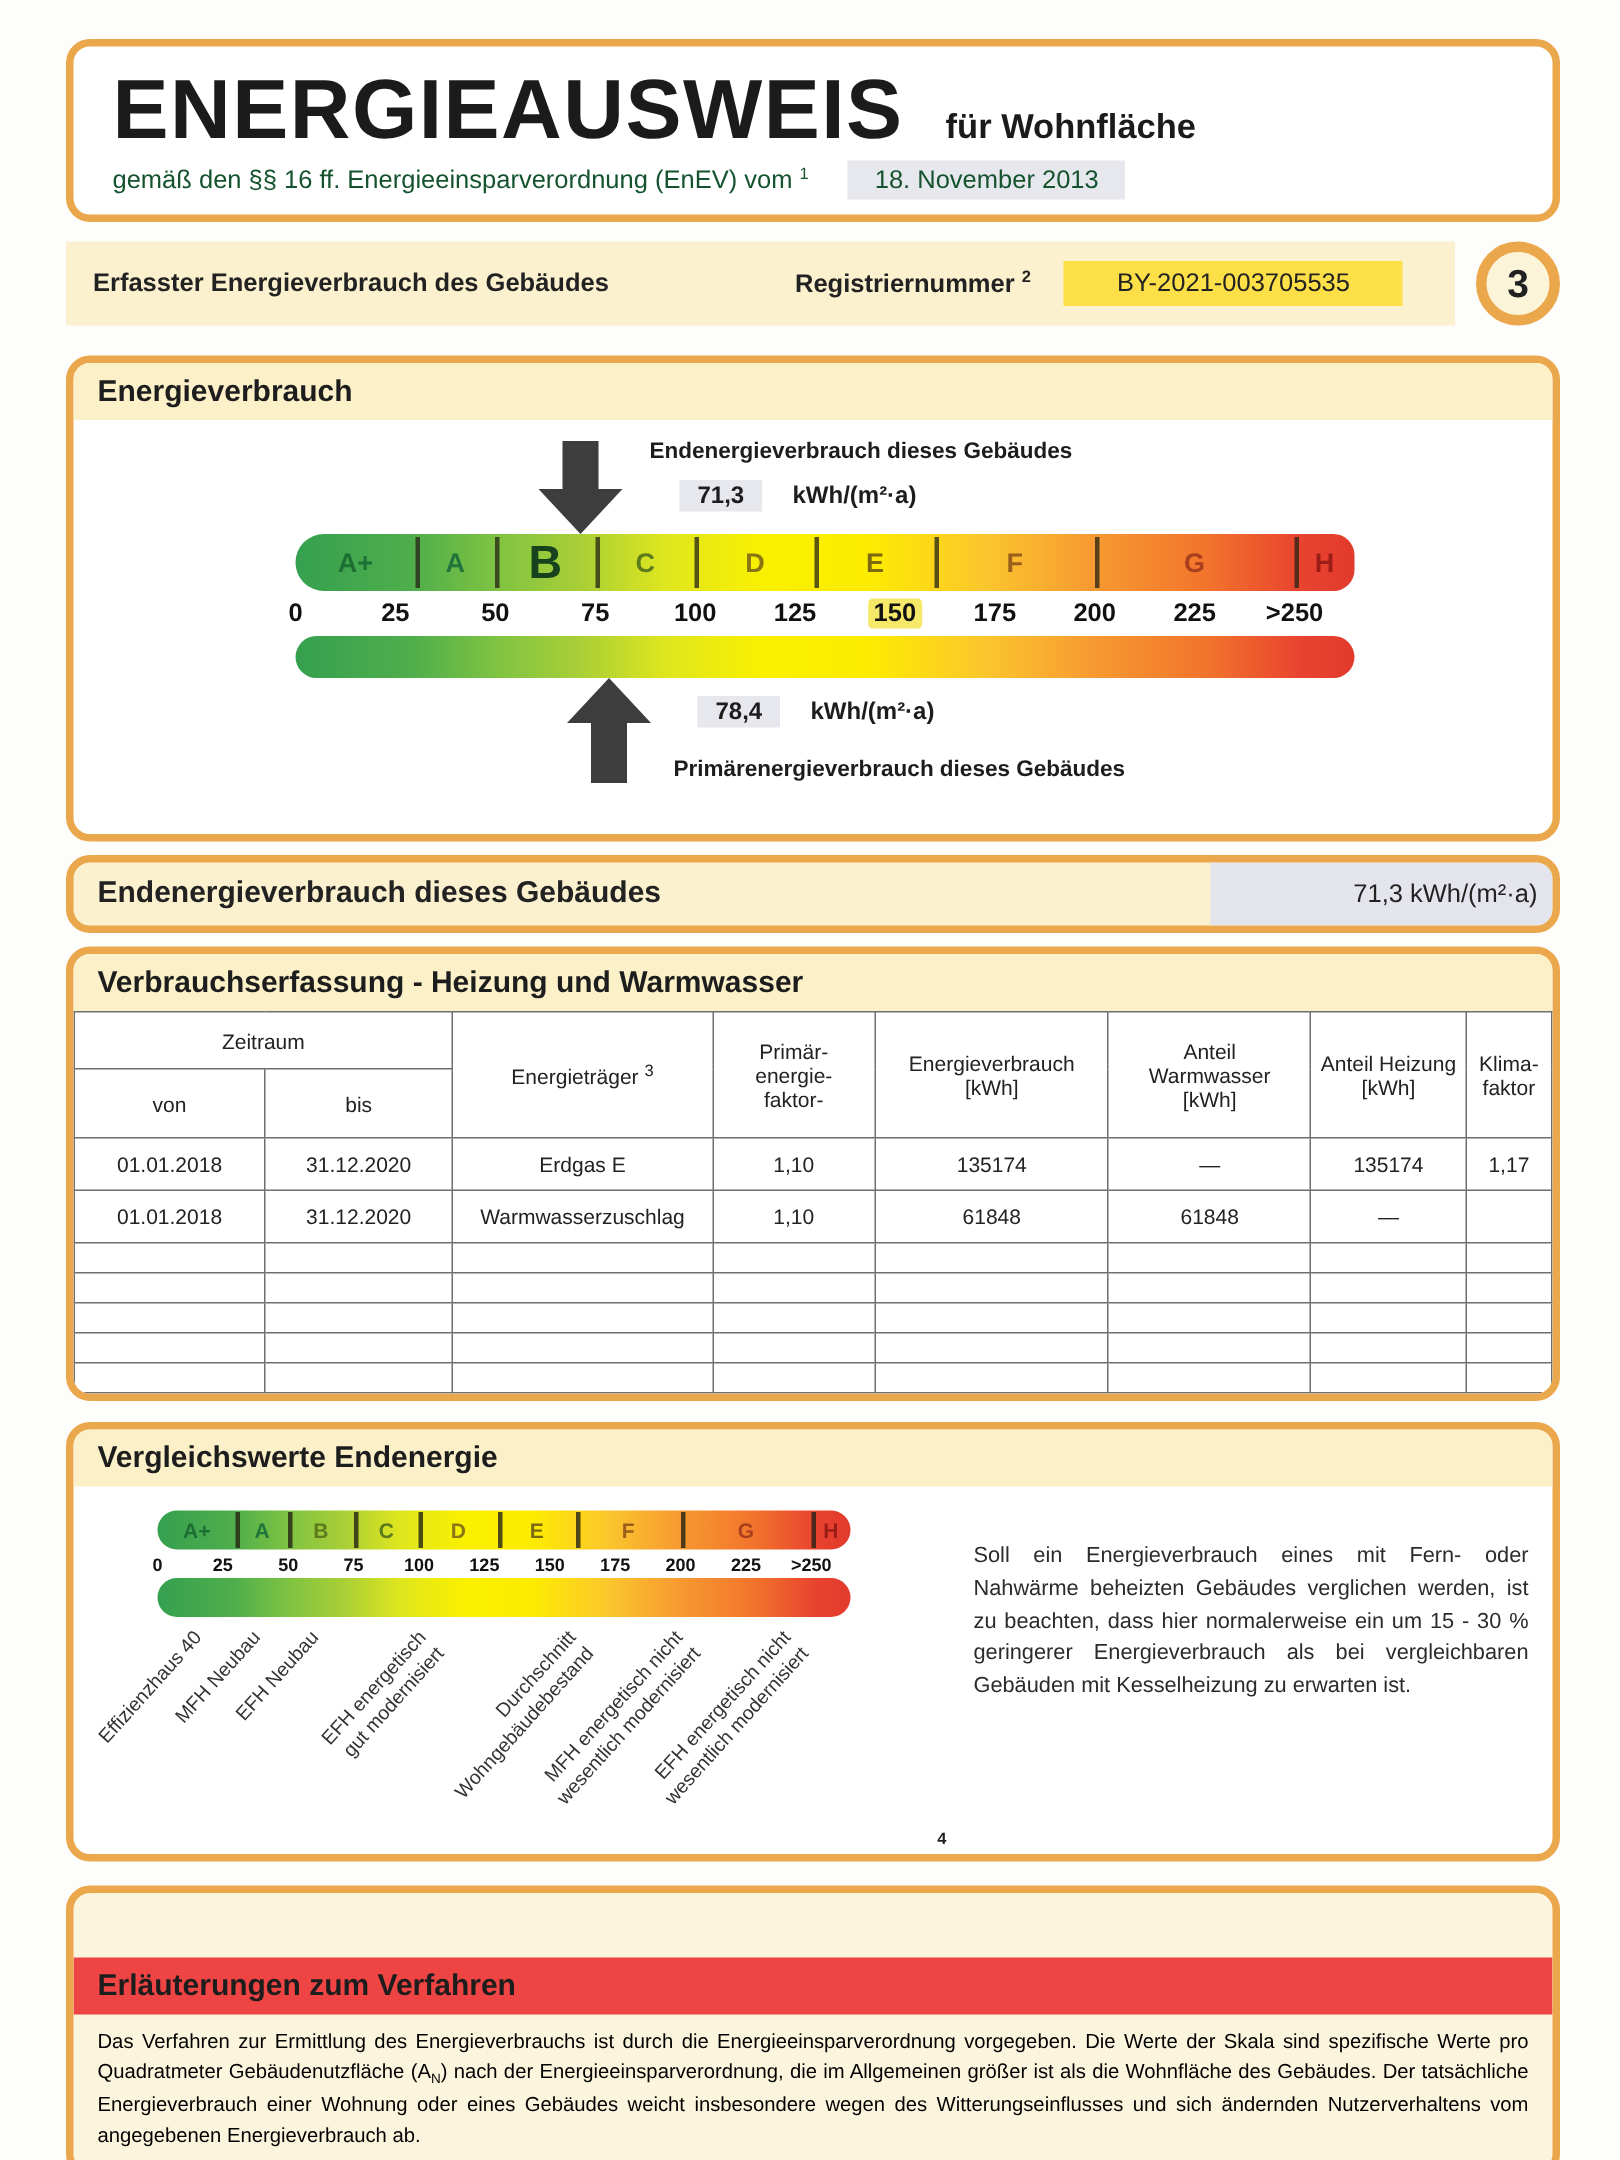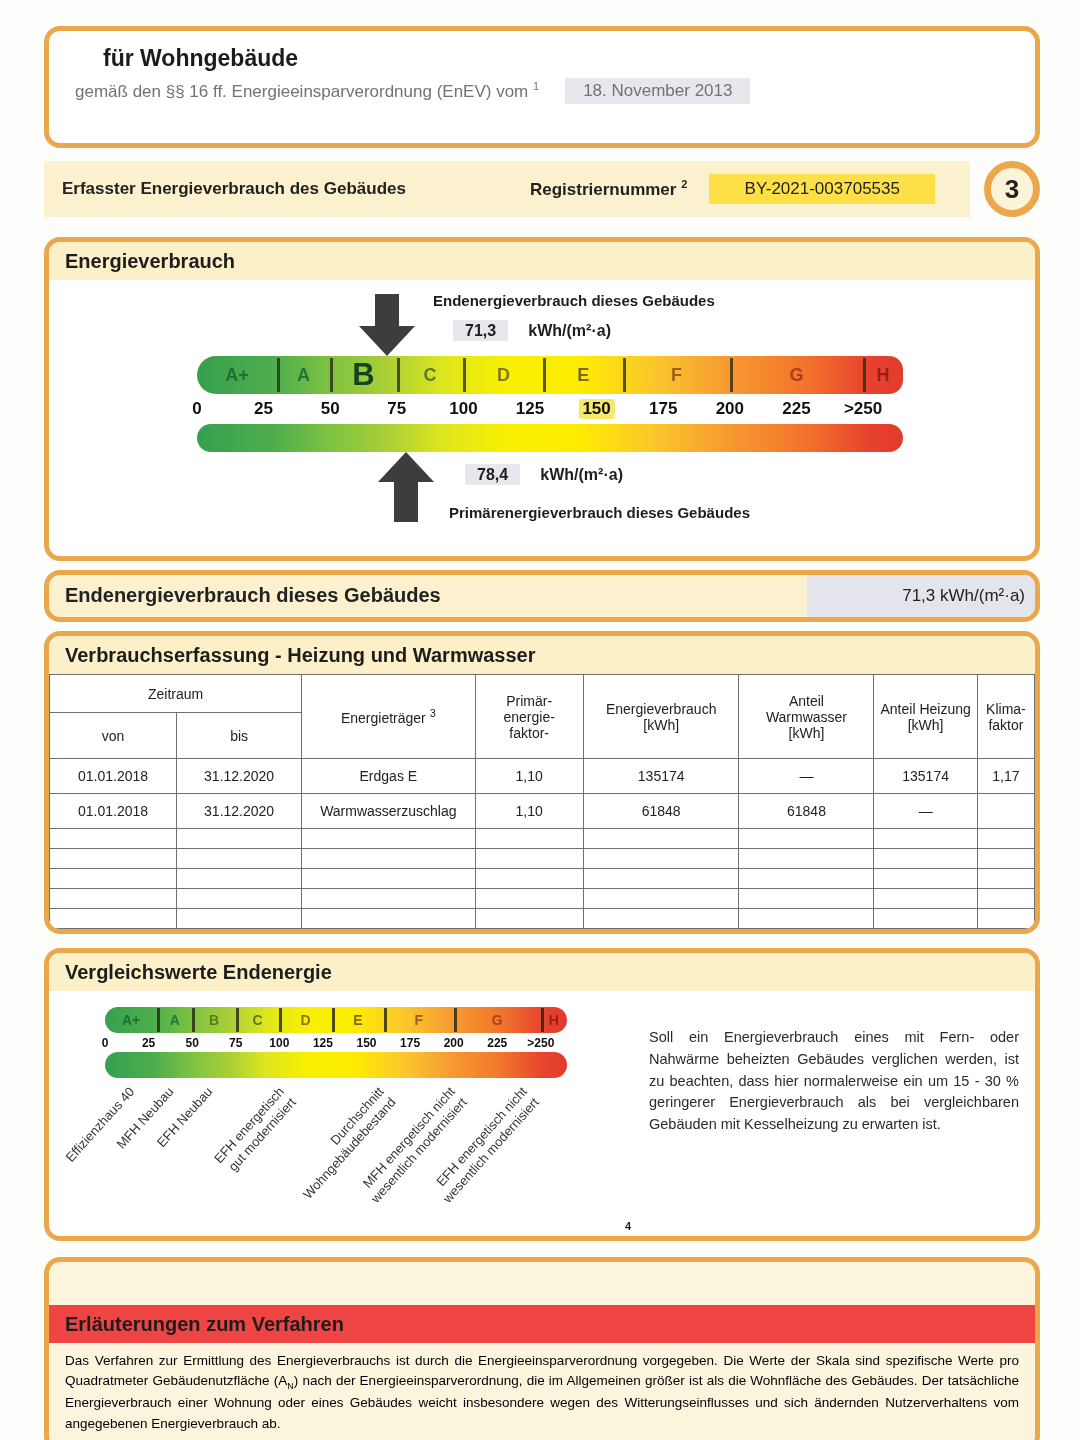--- a/index.html
+++ b/index.html
@@ -13,21 +13,21 @@
     border:5px solid #EBA74B; border-radius:16px; background:#fff; overflow:hidden;
   }
   .obox-title {
     background:#FBF0C8; padding:8px 16px 7px 16px; font-weight:bold; font-size:20px; color:#1d1d1d;
   }
   
   .header-box { padding:14px 26px 10px 26px; height:122px; }
   .title-row { display:flex; align-items:baseline; }
   .main-title { font-size:56px; font-weight:bold; letter-spacing:1px; color:#1b1b1b; line-height:1.0; }
   .title-suffix { font-size:23px; font-weight:bold; margin-left:28px; color:#1b1b1b; }
-  .law-row { display:flex; align-items:center; margin-top:6px; font-size:17px; color:#737373; }
+  .law-row { display:flex; align-items:center; margin-top:6px; font-size:17px; color:#14532d; }
   .law-date { background:#E7E7EE; padding:3px 18px; margin-left:26px; font-size:17px; }
   sup { font-size:11px; }
   
   .register-row { display:flex; align-items:center; margin-top:13px; }
   .register-band {
     flex:1; background:#FBF1CE; height:56px; display:flex; align-items:center; padding:0 12px 0 18px;
   }
   .register-label { font-weight:bold; font-size:17px; width:468px; }
   .register-number-label { font-weight:bold; font-size:17px; margin-right:22px; white-space:nowrap; }
   .register-value { background:#fde047; font-size:17px; padding:5px 20px; min-width:226px; text-align:center; }
@@ -114,21 +114,22 @@
   .fn-item sup { margin-right:8px; }
   .fn-w1 { width:438px; }
 </style>
 </head>
 <body>
 
 <div class="page">
 
   <div class="obox header-box">
     <div class="title-row">
-      <span class="title-suffix">für Wohngebäude</span>
+      <span class="main-title">ENERGIEAUSWEIS</span>
+      <span class="title-suffix">für Wohnfläche</span>
     </div>
     <div class="law-row">
       <span><span>gemäß den §§ 16 ff. Energieeinsparverordnung (EnEV) vom</span>&nbsp;<sup>1</sup></span>
       <span class="law-date">18. November 2013</span>
     </div>
   </div>
 
   <div class="register-row">
     <div class="register-band">
       <span class="register-label">Erfasster Energieverbrauch des Gebäudes</span>

